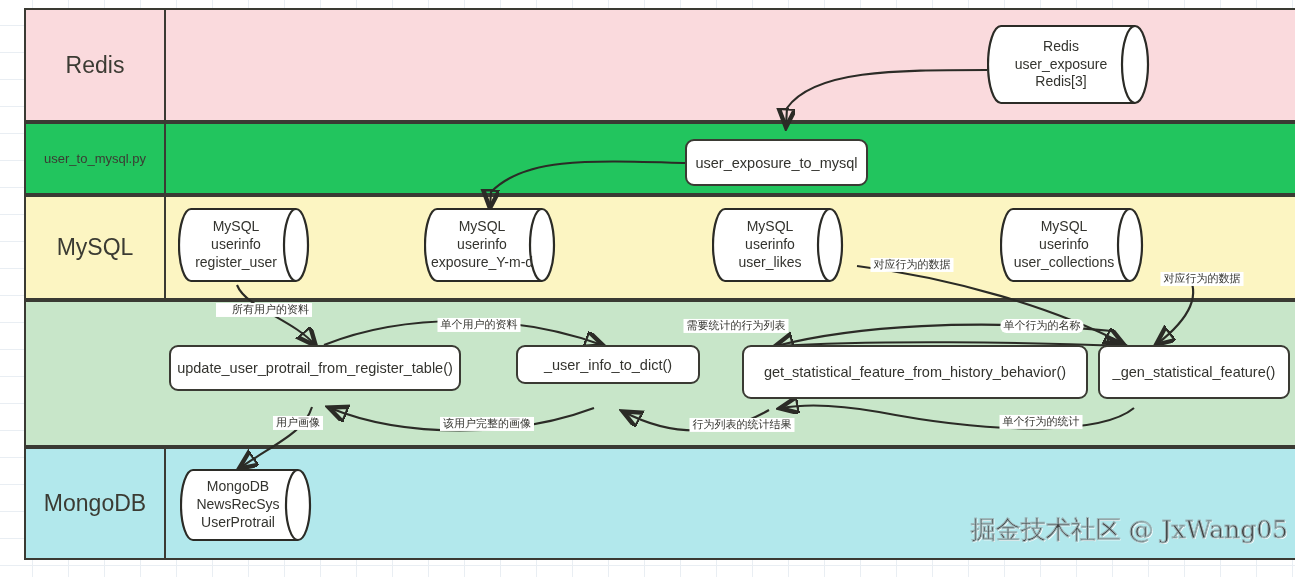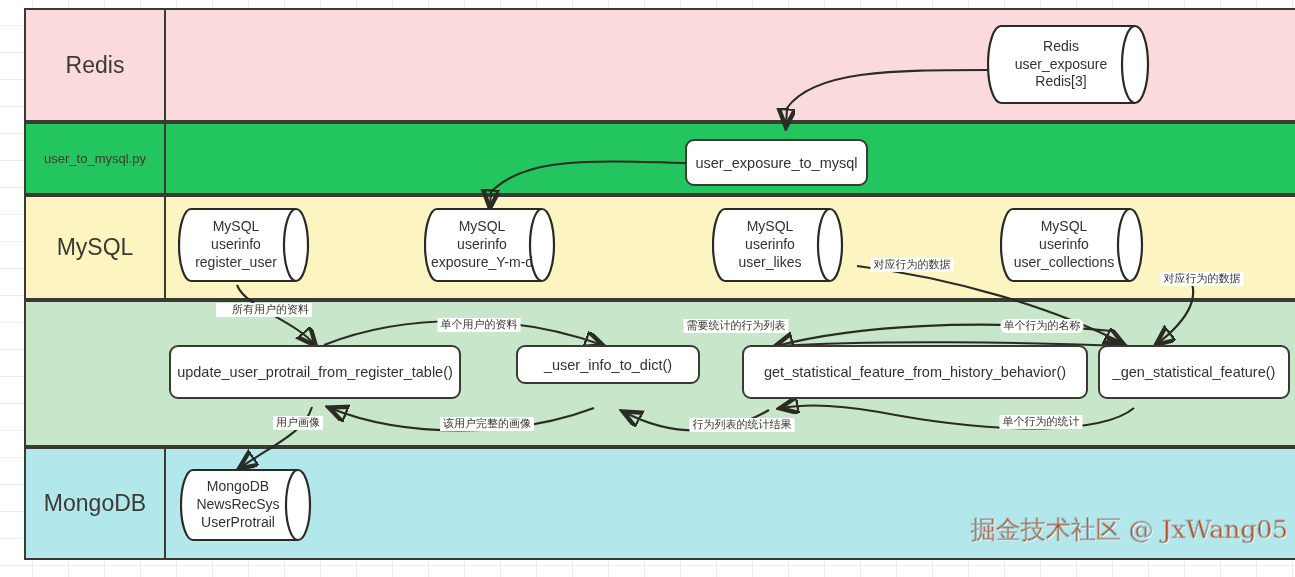--- a/index.html
+++ b/index.html
@@ -85,21 +85,21 @@
     padding:1px 3px;
     white-space:nowrap;
     z-index:7;
     transform:translate(-50%,-50%);
     font-family:"DejaVu Sans","Liberation Sans",sans-serif;
   }
   #watermark{
     position:absolute;
     right:14px;bottom:14px;
     font-size:25px;
-    color:#c2410c;
+    color:#404040;
     -webkit-text-stroke:1px #9fb8bb;
     text-shadow:1px 1px 0 #ffffff;
     white-space:nowrap;
     z-index:9;
     font-family:"DejaVu Serif","Liberation Serif",serif;
   }
 </style>
 </head>
 <body>
 
@@ -220,21 +220,21 @@
       <path d="M13,4 H130 A12,36 0 0 1 130,76 H13 A12,36 0 0 1 13,4 Z" fill="#ffffff" stroke="#2b2b26" stroke-width="2.2"></path>
       <path d="M130,4 A12,36 0 0 0 130,76" fill="none" stroke="#2b2b26" stroke-width="2.2"></path>
     </svg>
     <div class="cyl-txt">
       <span>MySQL</span>
       <span>userinfo</span>
       <span>user_collections</span>
     </div>
   </div>
 
-  <div class="node rbox" style="left:145px;top:337px;width:292px;height:54px;">
+  <div class="node rbox" style="left:145px;top:337px;width:292px;height:46px;">
     <span>update_user_protrail_from_register_table()</span>
   </div>
 
   <div class="node rbox" style="left:492px;top:337px;width:184px;height:39px;">
     <span>_user_info_to_dict()</span>
   </div>
 
   <div class="node rbox" style="left:718px;top:337px;width:346px;height:54px;">
     <span>get_statistical_feature_from_history_behavior()</span>
   </div>

